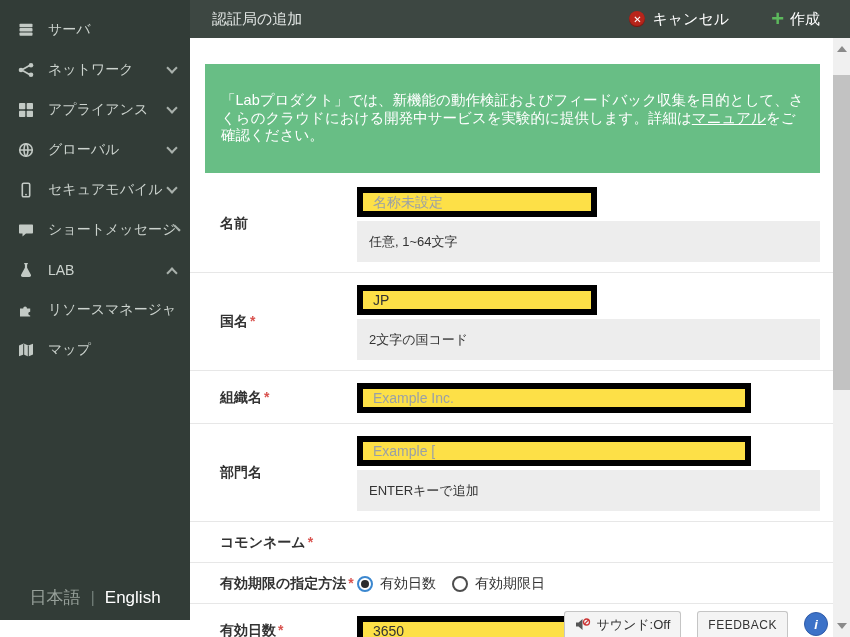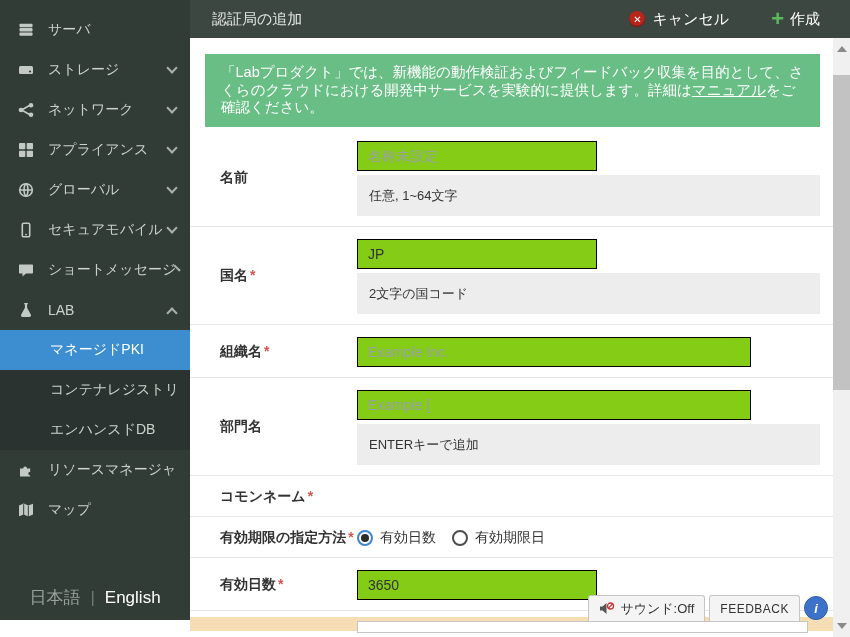--- a/index.html
+++ b/index.html
@@ -24,46 +24,46 @@
 
   
   .topbar { position:absolute; left:190px; top:0; width:660px; height:38px; background:#3d4742; display:flex; align-items:center; z-index:3;gap:12px; }
   .topbar-title { color:#e2e6e4; font-size:15px; padding-left:22px; flex:1; }
   .top-btn { display:flex; align-items:center; color:#fff; font-size:15px; cursor:pointer; margin-right:30px; }
   .cancel-ico { width:16px; height:16px; border-radius:50%; background:#b8251b; color:#fff; font-size:10px; font-weight:bold; display:flex; align-items:center; justify-content:center; margin-right:7px; box-shadow:inset 0 -1px 1px rgba(0,0,0,.4); }
   .plus-ico { color:#5cb85c; font-size:22px; font-weight:bold; margin-right:6px; line-height:16px; }
 
   
   .content { position:absolute; left:190px; top:38px; width:643px; height:599px; background:#fff; overflow:hidden; }
-  .banner { margin:16px 13px 2px 15px; background:#68be85; color:#fff; padding:10px 16px; font-size:14.5px; line-height:17.5px; }
+  .banner { margin:26px 13px 2px 15px; background:#68be85; color:#fff; padding:28px 16px; font-size:14.5px; line-height:17.5px; }
   .banner a { color:#fff; text-decoration:underline; cursor:pointer; }
 
   .frow { display:flex; align-items:center; margin:0; padding:12px 13px 10px 30px; border-bottom:1px solid #e7e7e7; }
   .flabel { width:137px; flex:0 0 137px; font-size:14px; font-weight:bold; color:#333; }
   .req { color:#d9534f; margin-left:2px; }
   .ffield { flex:1; min-width:0; }
-  input.txt { height:30px; border:1px solid #000000; background:#84cc16; font-size:14px; color:#333; padding:0 10px; outline:none; font-family:inherit; }
+  input.txt { height:30px; border:6px solid #000000; background:#fde047; font-size:14px; color:#333; padding:0 10px; outline:none; font-family:inherit; }
   input.txt::placeholder { color:#9aa0a6; }
   .w-narrow { width:240px; }
   .w-wide { width:394px; }
   .helper { margin-top:4px; background:#ededed; color:#333; font-size:13px; padding:12px 12px; line-height:17px; }
 
   .radio-group { display:flex; align-items:center; gap:16px; }
   .radio-opt { display:flex; align-items:center; cursor:pointer; }
   .rdot { width:16px; height:16px; border-radius:50%; margin-right:7px; display:flex; align-items:center; justify-content:center; }
   .rdot.on { border:2px solid #3b87cf; }
   .rdot.on .core { width:8px; height:8px; border-radius:50%; background:#2b2b2b; }
   .rdot.off { border:2px solid #4d4d4d; }
   .radio-lbl { font-size:14px; color:#333; }
 
   .peek-strip { margin-top:6px; height:14px; background:#f6ddb4; position:relative; }
   .peek-box { position:absolute; left:167px; top:4px; width:451px; height:12px; background:#fff; border:1px solid #c5c5c5; }
 
   
-  .fab-bar { position:absolute; right:22px; bottom:16px; display:flex; align-items:flex-end; gap:4px; z-index:5;text-align:right; }
+  .fab-bar { position:absolute; right:22px; bottom:0; display:flex; align-items:flex-end; gap:16px; z-index:5;text-align:right; }
   .fab-btn { background:#f4f4f4; border:1px solid #c5c5c5; border-bottom:none; border-radius:3px 3px 0 0; height:26px; display:flex; align-items:center; padding:0 10px; font-size:13px; color:#333; cursor:pointer; }
   .fab-btn.fb { font-size:12px; letter-spacing:.5px; }
   .snd-ico { width:16px; height:13px; margin-right:5px; }
   .info-btn { width:24px; height:24px; border-radius:50%; background:#3c72c8; border:1px solid #2f5ba8; color:#fff; font-size:13px; font-weight:bold; font-style:italic; display:flex; align-items:center; justify-content:center; margin-bottom:1px; cursor:pointer; }
 
   
   .scrollbar { position:absolute; right:0; top:38px; width:17px; height:599px; background:#f0f0f0; z-index:4; }
   .sb-arrow { position:absolute; left:4px; width:0; height:0; border-left:5px solid transparent; border-right:5px solid transparent; }
   .sb-up { top:8px; border-bottom:6px solid #8a8a8a; }
   .sb-down { bottom:8px; border-top:6px solid #8a8a8a; }
@@ -80,30 +80,20 @@
             <rect x="1.5" y="1.8" width="13" height="3.4" rx="0.8"></rect>
             <rect x="1.5" y="6.1" width="13" height="3.4" rx="0.8"></rect>
             <rect x="1.5" y="10.4" width="13" height="3.4" rx="0.8"></rect>
           </svg>
         </span>
       <span class="lbl">サーバ</span>
     </div>
     <div class="side-item">
       <span class="ico">
           <svg viewBox="0 0 16 16">
-            <rect x="1" y="4" width="14" height="8" rx="1.5"></rect>
-            <circle cx="12" cy="9.5" r="1.1" fill="#323c37"></circle>
-          </svg>
-        </span>
-      <span class="lbl">ストレージ</span>
-      <span class="chev"></span>
-    </div>
-    <div class="side-item">
-      <span class="ico">
-          <svg viewBox="0 0 16 16">
             <path class="st" d="M4.5 7.5L11.5 3.5M4.5 8.5L11.5 12.5"></path>
             <circle cx="3" cy="8" r="2.3"></circle>
             <circle cx="13" cy="3.2" r="2.3"></circle>
             <circle cx="13" cy="12.8" r="2.3"></circle>
           </svg>
         </span>
       <span class="lbl">ネットワーク</span>
       <span class="chev"></span>
     </div>
     <div class="side-item">
@@ -148,31 +138,20 @@
       <span class="chev"></span>
     </div>
     <div class="side-item">
       <span class="ico">
           <svg viewBox="0 0 16 16">
             <path d="M6.2 1h3.6v1.2h-.7v3.6l3.7 6.6c.7 1.2-.2 2.6-1.6 2.6H4.8c-1.4 0-2.3-1.4-1.6-2.6l3.7-6.6V2.2h-.7z"></path>
           </svg>
         </span>
       <span class="lbl">LAB</span>
       <span class="chev up"></span>
-    </div>
-    <div class="submenu">
-      <div class="sub-item selected">
-        <span>マネージドPKI</span>
-      </div>
-      <div class="sub-item">
-        <span>コンテナレジストリ</span>
-      </div>
-      <div class="sub-item">
-        <span>エンハンスドDB</span>
-      </div>
     </div>
     <div class="side-item">
       <span class="ico">
           <svg viewBox="0 0 16 16">
             <path d="M2 6.5h3.2a1.9 1.9 0 1 1 3.8 0H12.2v3.2a1.9 1.9 0 1 0 0 3.8V14.5H2z"></path>
           </svg>
         </span>
       <span class="lbl">リソースマネージャ</span>
     </div>
     <div class="side-item">

